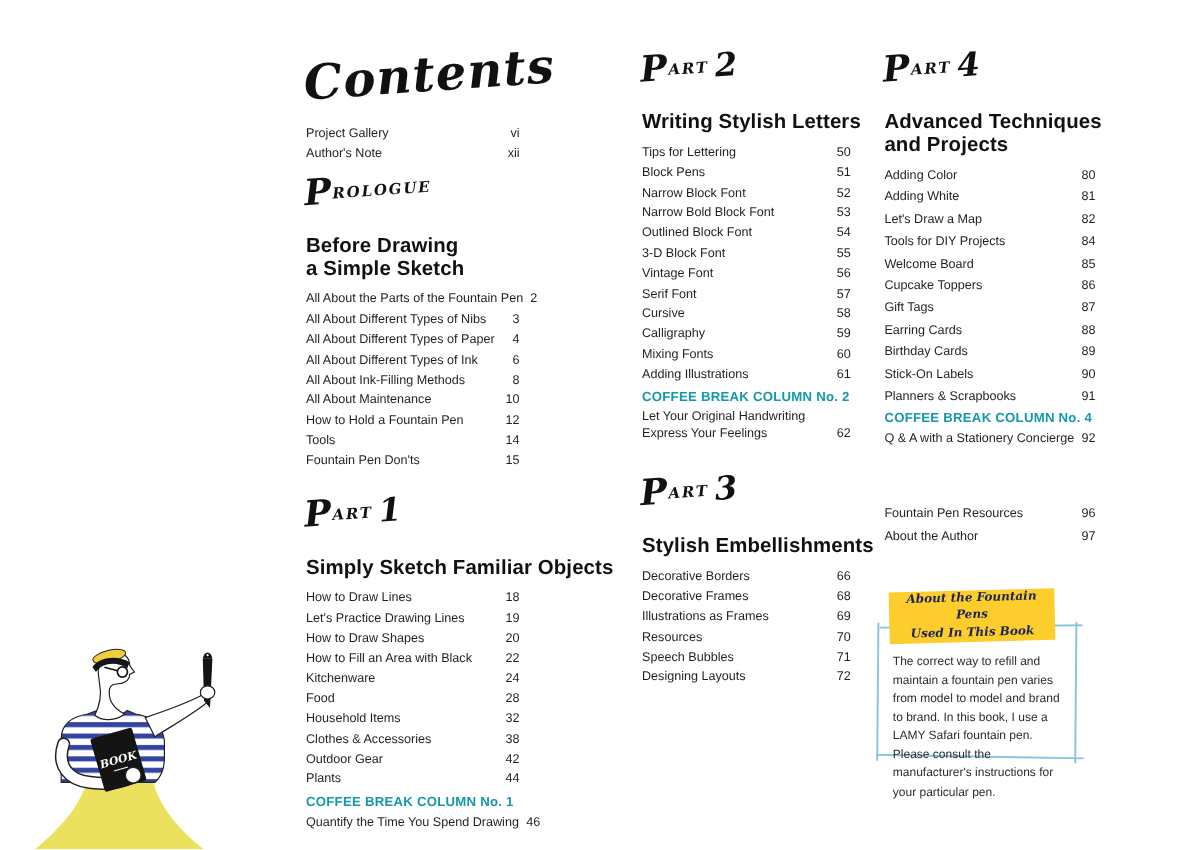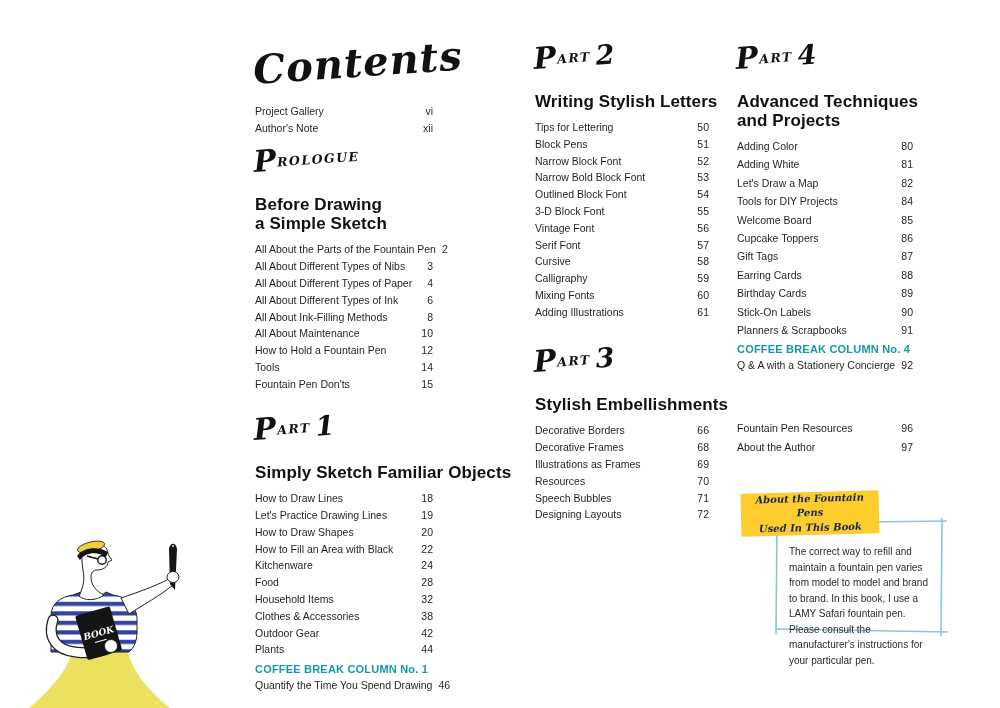--- a/index.html
+++ b/index.html
@@ -40,21 +40,21 @@
   .gap-part1{margin-top:26px;}
   .gap-part3{margin-top:30px;}
   .back-rows{margin-top:52px;}
 
   
   .note-title-box{position:absolute;left:741px;top:492px;width:138px;height:43px;background:#fccd2d;
       transform:rotate(-1.5deg);z-index:3;display:flex;flex-direction:column;justify-content:center;
       align-items:center;text-align:center;
       font-family:"DejaVu Serif","Liberation Serif",serif;font-style:italic;font-weight:bold;
       font-size:10px;line-height:1.45;color:#1a2455;}
-  .note-body-box{position:absolute;left:775px;top:518px;width:168px;height:116px;z-index:2;}
+  .note-body-box{position:absolute;left:730px;top:518px;width:168px;height:116px;z-index:2;}
   .note-body-box svg{position:absolute;left:0;top:0;}
   .note-body-text{position:absolute;left:14px;top:26px;width:142px;
       font-size:10px;line-height:15.5px;color:#2b2b2b;}
 
   .illustration{position:absolute;left:15px;top:540px;width:185px;height:168px;}
 </style>
 </head>
 <body>
 
 <div class="page">
@@ -272,20 +272,35 @@
         <div class="row">
           <span class="lbl">Mixing Fonts</span>
           <span class="pg">60</span>
         </div>
 
         <div class="row">
           <span class="lbl">Adding Illustrations</span>
           <span class="pg">61</span>
         </div>
       </div>
+    <div class="coffee">
+      <div class="coffee-title">COFFEE BREAK COLUMN No. 2</div>
+      <div class="rows">
+
+          <div class="row">
+            <span class="lbl">Let Your Original Handwriting</span>
+            <span class="pg"></span>
+          </div>
+
+          <div class="row">
+            <span class="lbl">Express Your Feelings</span>
+            <span class="pg">62</span>
+          </div>
+        </div>
+    </div>
 
     <div class="script part-script gap-part3">
       <span class="sc-init">P</span>
         <span class="sc-rest">ART</span>
         <span class="sc-num">3</span>
     </div>
     <h2>
 
     <div class="hline">Stylish Embellishments</div>
       </h2>

